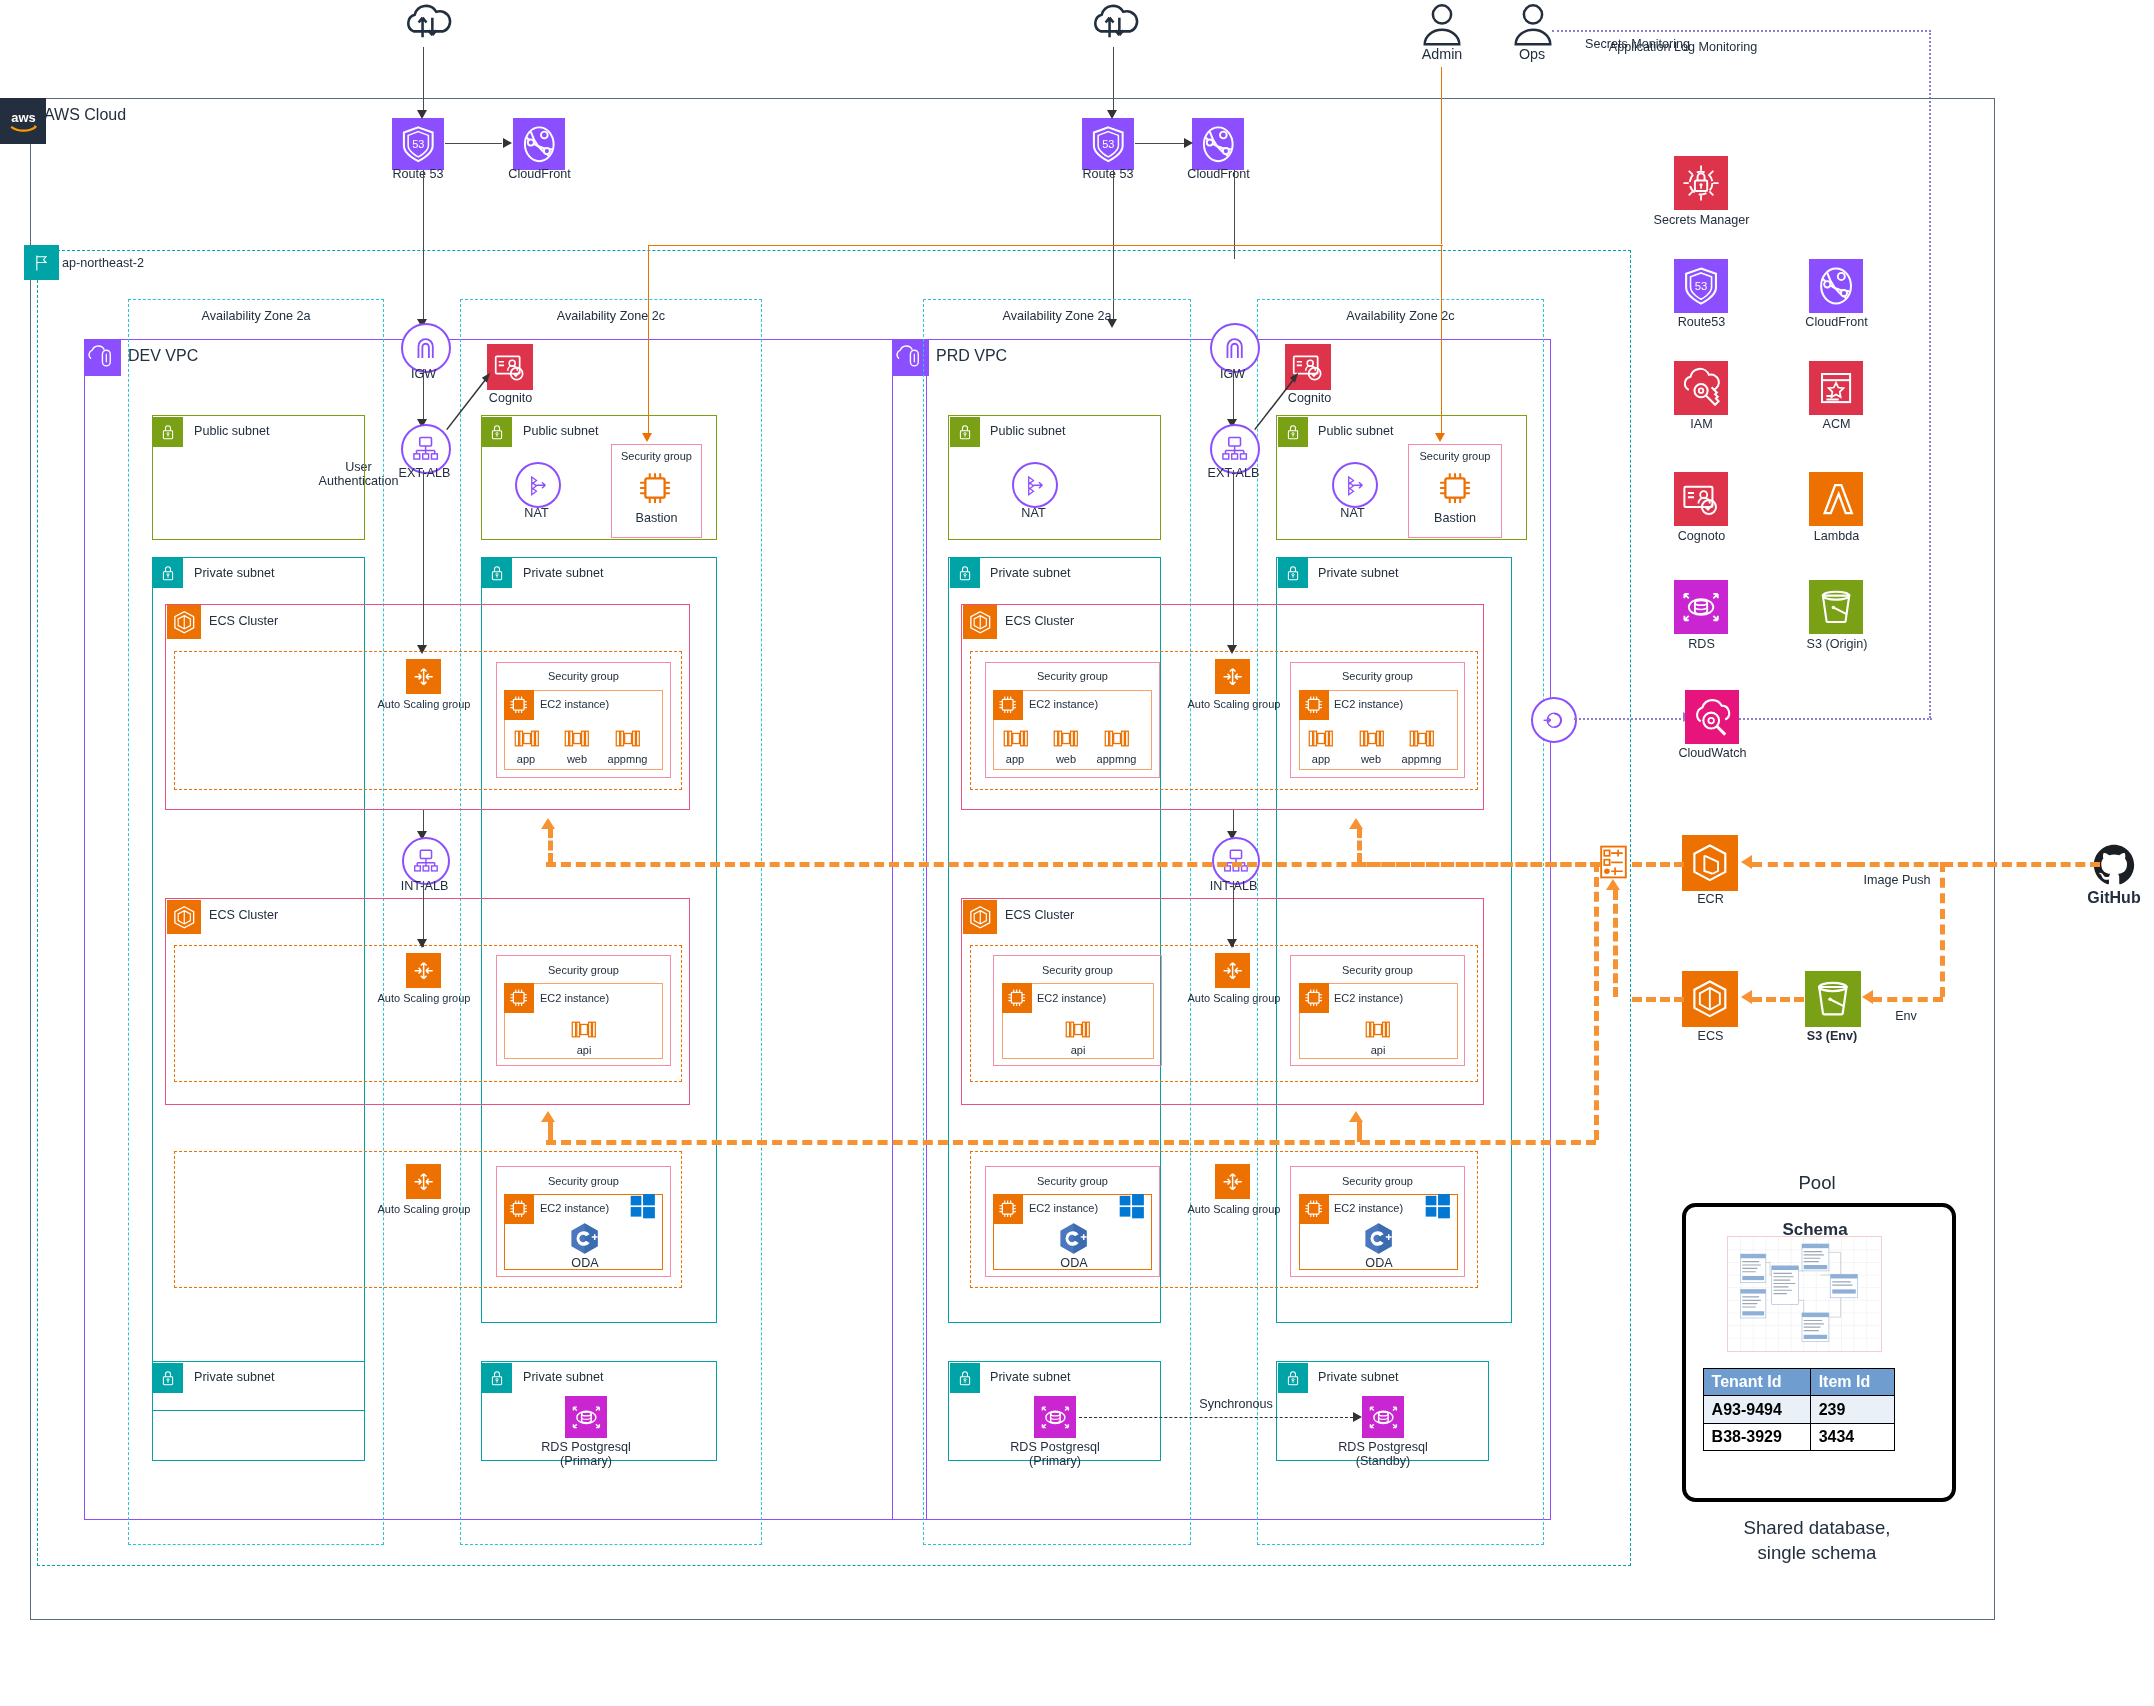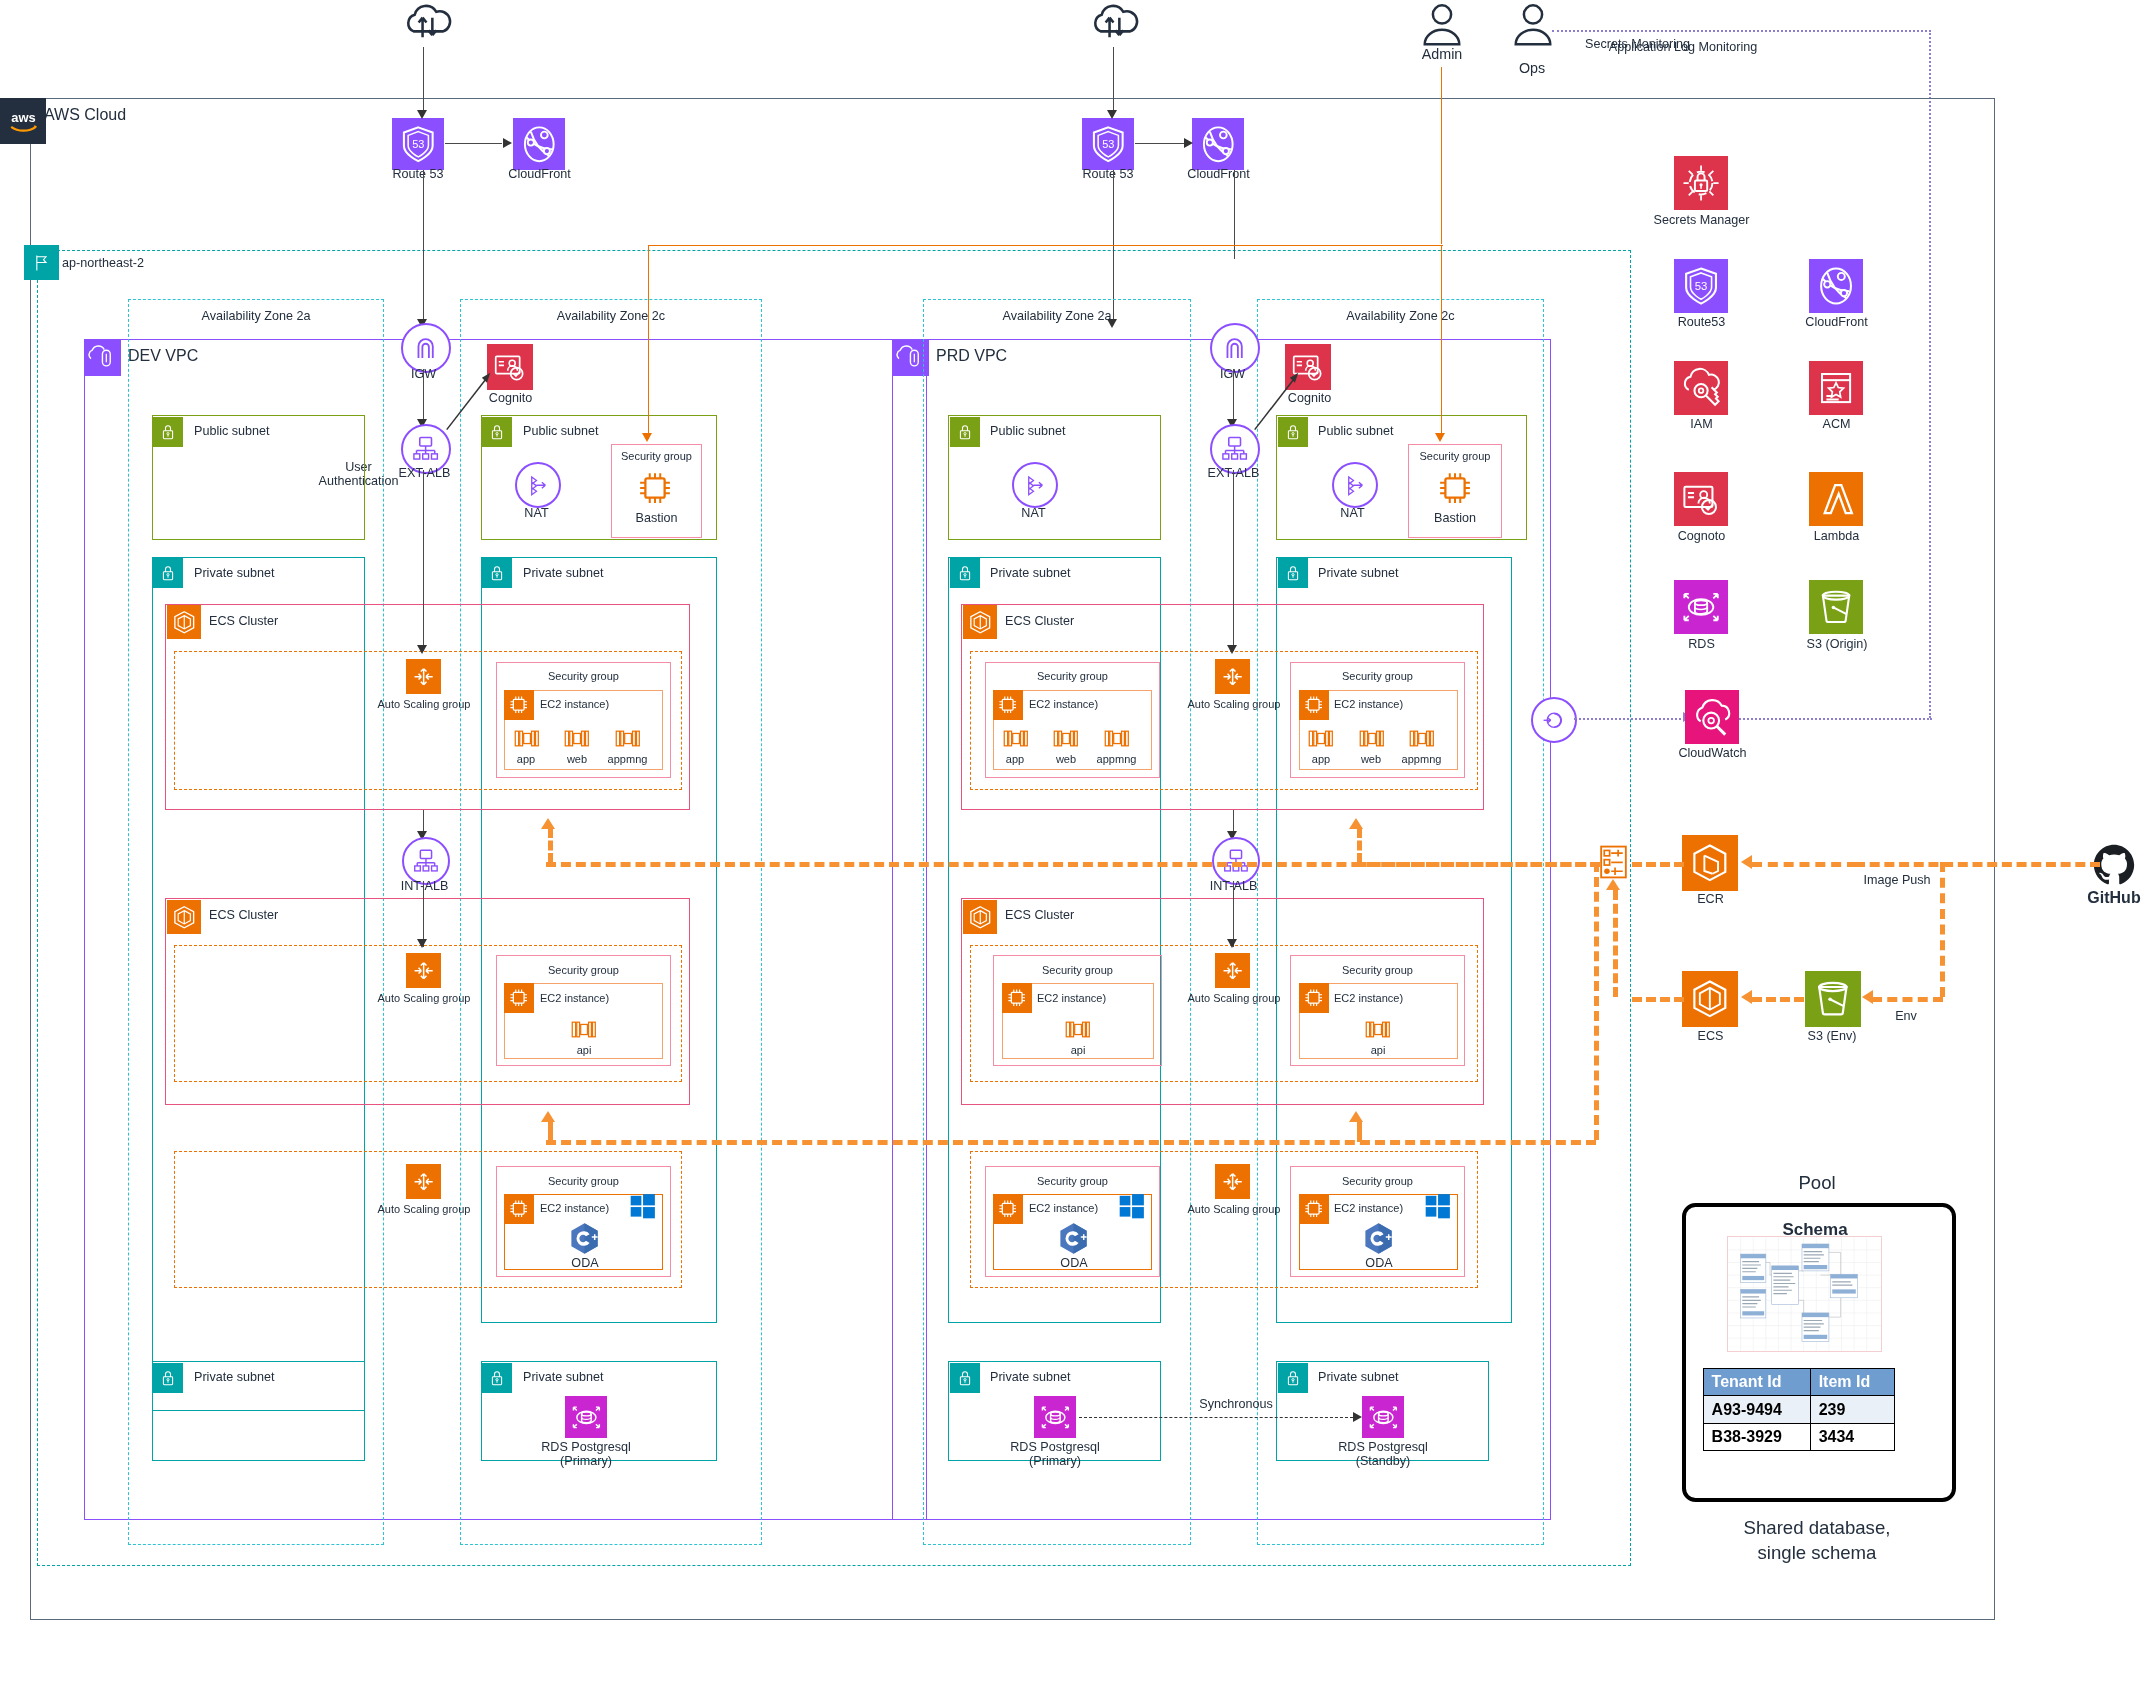--- a/index.html
+++ b/index.html
@@ -281,21 +281,21 @@
   <div class="abs" style="left:1419px;top:1.7px;width:46px;height:46px;">
     <svg viewBox="0 0 48 48" width="46" height="46">
         <use href="#g-person"></use>
       </svg></div>
   <div class="lbl" style="left:1400px;top:46px;width:84px;">Admin</div>
 
   <div class="abs" style="left:1510px;top:1.7px;width:46px;height:46px;">
     <svg viewBox="0 0 48 48" width="46" height="46">
         <use href="#g-person"></use>
       </svg></div>
-  <div class="lbl" style="left:1490px;top:60px;width:84px;">Ops</div>
+  <div class="lbl" style="left:1490px;top:46px;width:84px;">Ops</div>
 
   <div class="lbl sm" style="left:1569px;top:8.4px;width:228px;text-align:center;margin-top:32px;">Application Log Monitoring</div>
   <div class="lbl sm" style="left:1585px;top:37px;width:202px;text-align:left;">Secrets Monitoring</div>
 
   <div class="dotP h" style="left:1552px;top:30px;width:379px;"></div>
   <div class="dotP v" style="left:1929px;top:30px;height:688px;"></div>
   <div class="dotP h" style="left:1736px;top:718px;width:196px;"></div>
   <div class="arrowhead ah-left-p" style="left:1725px;top:712px;"></div>
 
   <div class="grp grp-aws" style="left:30px;top:98px;width:1965px;height:1522px;"></div>
@@ -993,21 +993,21 @@
         <use href="#g-ecs"></use>
       </svg>
     </div>
   <div class="lbl sm" style="left:1655px;top:1029px;width:111px;">ECS</div>
 
   <div class="svc c-green" style="left:1805px;top:971px;width:56px;height:56px;">
     <svg viewBox="0 0 48 48">
         <use href="#g-s3"></use>
       </svg>
     </div>
-  <div class="lbl sm" style="left:1769px;top:1029px;width:126px;">S3 (Env)</div>
+  <div class="lbl sm" style="left:1769px;top:1029px;width:126px;font-weight:bold;">S3 (Env)</div>
 
   <div class="gh" style="left:2075px;top:843px;width:78px;">
     <svg viewBox="0 0 48 48" width="44" height="44">
         <use href="#g-github"></use>
       </svg>
     <div class="lbl" style="position:relative;left:0;top:1.7px;width:78px;font-weight:bold;font-size:16px;">GitHub</div>
   </div>
 
   <div class="dashO h" style="left:1855px;top:862px;width:245px;"></div>
   <div class="arrowhead ah-left-o" style="left:1741px;top:855px;"></div>

